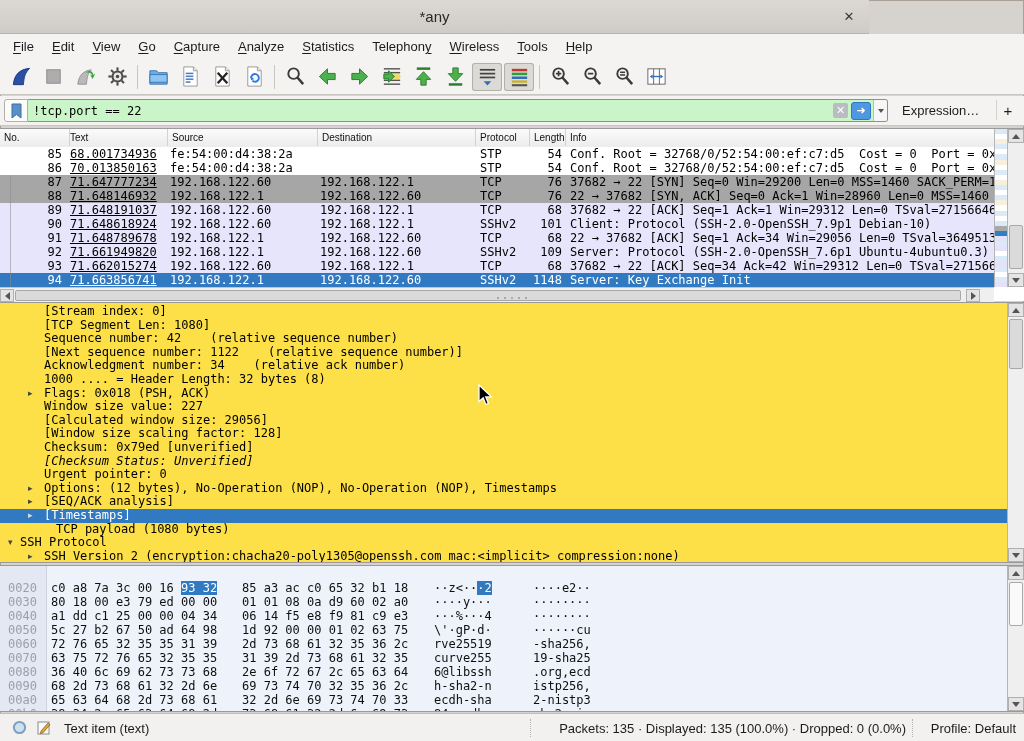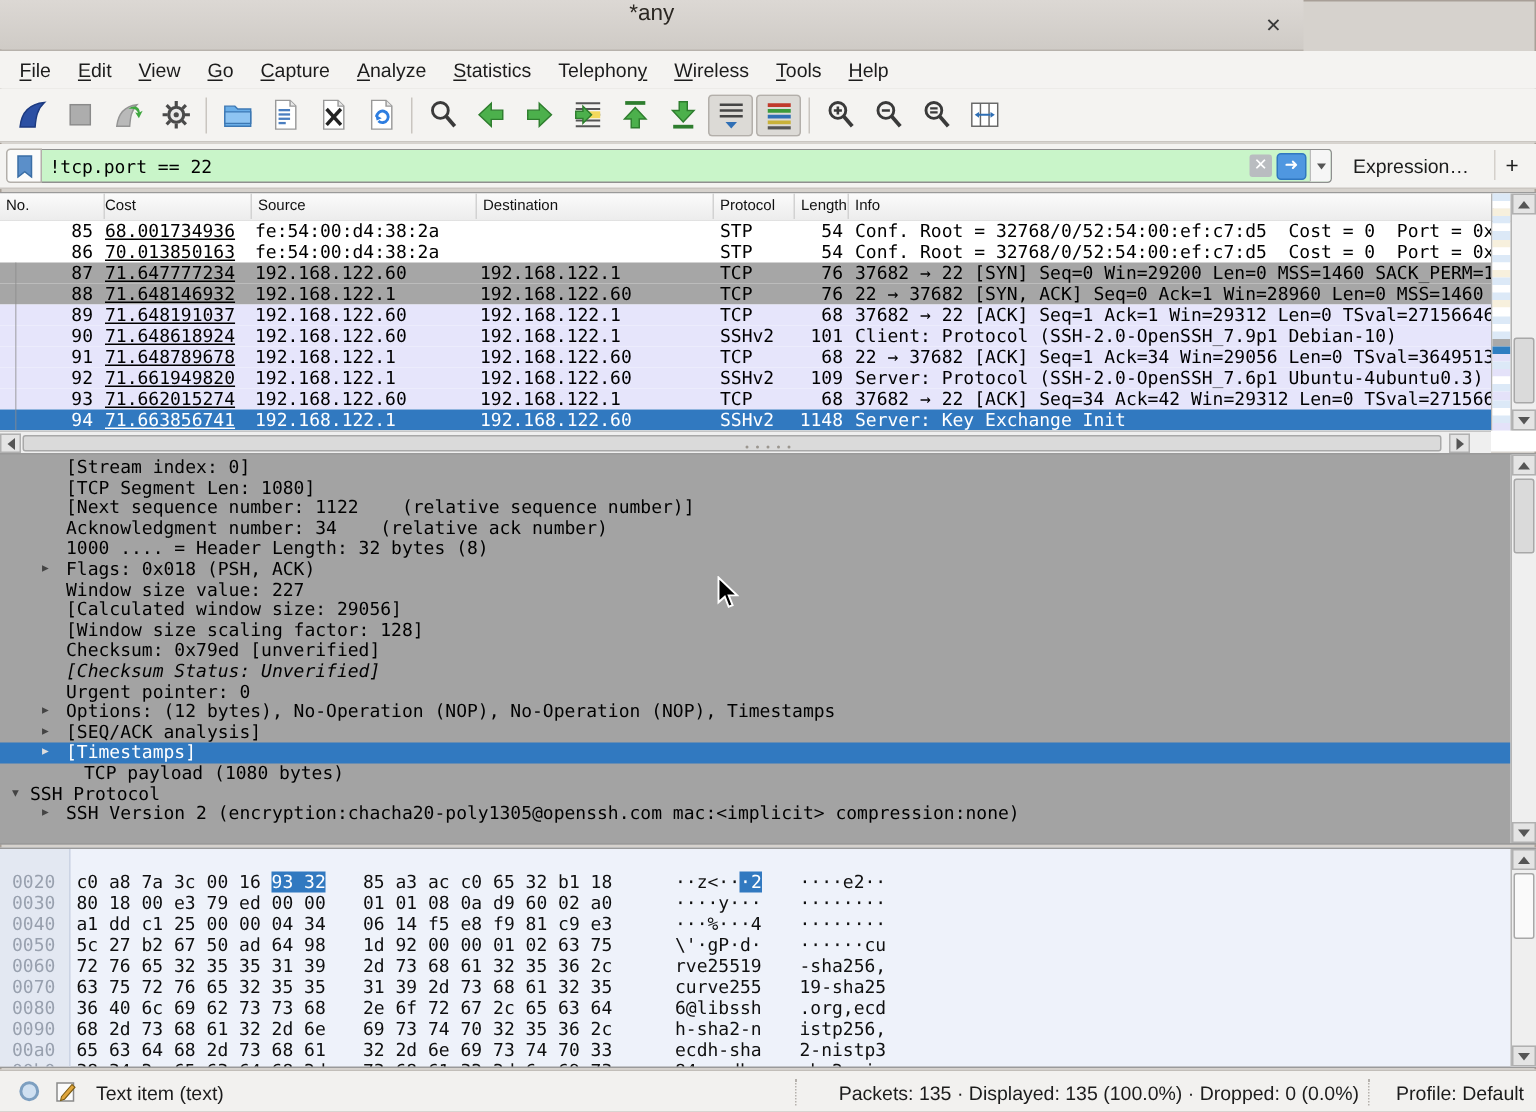--- a/index.html
+++ b/index.html
@@ -4,21 +4,21 @@
 <style>
   html,body{margin:0;padding:0;}
   body{width:1024px;height:741px;position:relative;overflow:hidden;
        background:#d6d2cd;font-family:"Liberation Sans",sans-serif;
        -webkit-font-smoothing:antialiased;box-shadow:inset 0 0 0 1px #a89f97;}
   .mono{font-family:"DejaVu Sans Mono",monospace;}
 
   
   .titlebar{position:absolute;left:0;top:0;width:869px;height:33px;
     background:linear-gradient(#dcd8d4,#cfcbc6);border-bottom:1px solid #b7b2ac;
-    display:flex;justify-content:center;font-size:15px;color:#2b2722;}
+    display:flex;align-items:center;justify-content:center;font-size:15px;color:#2b2722;}
   .close-btn{position:absolute;right:12px;top:8px;width:16px;height:16px;
     font-size:13px;color:#3a3a3a;display:flex;align-items:center;justify-content:center;cursor:default;}
 
   
   .menubar{position:absolute;left:0;top:34px;width:1024px;height:25px;background:#f4f3f1;
     display:flex;align-items:center;font-size:13px;color:#1c1c1c;padding-left:4px;box-sizing:border-box;}
   .menu-item{padding:3px 9px;}
   .menu-item u{text-decoration:underline;text-underline-offset:2px;}
 
   
@@ -83,38 +83,38 @@
   .tri-down{width:0;height:0;border-left:4px solid transparent;border-right:4px solid transparent;border-top:5px solid #555;}
   .tri-left{width:0;height:0;border-top:4px solid transparent;border-bottom:4px solid transparent;border-right:5px solid #555;}
   .tri-right{width:0;height:0;border-top:4px solid transparent;border-bottom:4px solid transparent;border-left:5px solid #555;}
   .sb-thumb{position:absolute;background:#dadada;border:1px solid #a8a8a8;border-radius:2px;box-sizing:border-box;}
 
   
   .grip{position:absolute;left:497px;width:30px;height:4px;display:flex;justify-content:space-between;align-items:center;}
   .grip i{width:2px;height:2px;border-radius:50%;background:#9b968f;}
 
   
-  .details{position:absolute;left:0;top:302px;width:1024px;height:261px;background:#a3a3a3;
+  .details{position:absolute;left:0;top:302px;width:1024px;height:261px;background:#fde047;
     border-top:1px solid #9a9a9a;border-bottom:1px solid #9a9a9a;box-sizing:border-box;overflow:hidden;}
   .det-line{position:relative;width:1007px;height:13.6px;font-size:12px;line-height:13.6px;
     font-family:"DejaVu Sans Mono",monospace;color:#000;white-space:pre;}
   .det-line.sel{background:#3179c0;color:#fff;}
   .det-tri{position:absolute;top:0;font-family:"DejaVu Sans",sans-serif;font-size:9px;color:#444;}
   .det-line.sel .det-tri{color:#ddd;}
   .det-text{position:absolute;top:0;}
 
   
   .hexpane{position:absolute;left:0;top:565px;width:1024px;height:147px;background:#eef2fa;
     border-top:1px solid #9a9a9a;border-bottom:1px solid #9a9a9a;box-sizing:border-box;overflow:hidden;}
   .hex-offsetcol{position:absolute;left:0;top:0;width:46px;height:100%;background:#e3e8f2;border-right:1px solid #ccd4e4;}
   .hex-row{position:relative;width:1007px;height:14px;font-size:12px;line-height:14px;
     font-family:"DejaVu Sans Mono",monospace;white-space:pre;color:#0f0f0f;}
   .hx{position:absolute;top:0;}
   .hx-off{left:8px;color:#98a0ae;}
-  .hx-g1{left:51px;} .hx-g2{left:242px;} .hx-a1{left:450px;} .hx-a2{left:533px;}
+  .hx-g1{left:51px;} .hx-g2{left:242px;} .hx-a1{left:434px;} .hx-a2{left:533px;}
   .hl{background:#3179c0;color:#fff;}
 
   
   .statusbar{position:absolute;left:0;top:713px;width:1024px;height:28px;background:#f2f1ef;
     border-top:1px solid #c2beb9;font-size:13px;color:#1c1c1c;}
   .sb-icon{position:absolute;top:6px;}
   .st-left{position:absolute;left:64px;top:7px;}
   .st-packets{position:absolute;right:118px;top:7px;}
   .st-profile{position:absolute;right:8px;top:7px;}
   .st-sep{position:absolute;top:5px;height:18px;width:1px;border-left:1px dotted #b5b1ac;}
@@ -369,21 +369,21 @@
       </div>
   </div>
   <span class="fb-expression">Expression…</span>
   <i class="fb-divider"></i>
   <span class="fb-add">+</span>
 </div>
 
 <div class="packetlist">
   <div class="pl-header">
       <div class="pl-hcell" style="left: 0px; width: 70px;">No.</div>
-      <div class="pl-hcell" style="left: 66px; width: 102px;">Cost</div>
+      <div class="pl-hcell" style="left: 66px; width: 102px;">Text</div>
       <div class="pl-hcell" style="left: 168px; width: 150px;">Source</div>
       <div class="pl-hcell" style="left: 318px; width: 158px;">Destination</div>
       <div class="pl-hcell" style="left: 476px; width: 54px;">Protocol</div>
       <div class="pl-hcell" style="left: 530px; width: 36px;">Length</div>
       <div class="pl-hcell" style="left: 566px; width: 430px;">Info</div>
     </div>
   <div class="pl-rows mono">
       <div class="pl-row w"><span class="pl-cell c-no">85</span><span class="pl-cell c-time">68.001734936</span><span class="pl-cell c-src">fe:54:00:d4:38:2a</span><span class="pl-cell c-dst"></span><span class="pl-cell c-proto">STP</span><span class="pl-cell c-len">54</span><span class="pl-cell c-info">Conf. Root = 32768/0/52:54:00:ef:c7:d5  Cost = 0  Port = 0x8002</span></div>
       <div class="pl-row w"><span class="pl-cell c-no">86</span><span class="pl-cell c-time">70.013850163</span><span class="pl-cell c-src">fe:54:00:d4:38:2a</span><span class="pl-cell c-dst"></span><span class="pl-cell c-proto">STP</span><span class="pl-cell c-len">54</span><span class="pl-cell c-info">Conf. Root = 32768/0/52:54:00:ef:c7:d5  Cost = 0  Port = 0x8002</span></div>
       <div class="pl-row g"><span class="pl-cell c-no">87</span><span class="pl-cell c-time">71.647777234</span><span class="pl-cell c-src">192.168.122.60</span><span class="pl-cell c-dst">192.168.122.1</span><span class="pl-cell c-proto">TCP</span><span class="pl-cell c-len">76</span><span class="pl-cell c-info">37682 → 22 [SYN] Seq=0 Win=29200 Len=0 MSS=1460 SACK_PERM=1 TSval=27156596</span></div>
@@ -463,20 +463,21 @@
     <i></i>
     <i></i>
     <i></i>
     <i></i>
   </div>
 
 <div class="details">
   <div id="det-lines" style="padding-top:2px;">
       <div class="det-line"><span class="det-text" style="left: 44px;">[Stream index: 0]</span></div>
       <div class="det-line"><span class="det-text" style="left: 44px;">[TCP Segment Len: 1080]</span></div>
+      <div class="det-line"><span class="det-text" style="left: 44px;">Sequence number: 42    (relative sequence number)</span></div>
       <div class="det-line"><span class="det-text" style="left: 44px;">[Next sequence number: 1122    (relative sequence number)]</span></div>
       <div class="det-line"><span class="det-text" style="left: 44px;">Acknowledgment number: 34    (relative ack number)</span></div>
       <div class="det-line"><span class="det-text" style="left: 44px;">1000 .... = Header Length: 32 bytes (8)</span></div>
       <div class="det-line"><span class="det-tri" style="left: 28px;">▸</span><span class="det-text" style="left: 44px;">Flags: 0x018 (PSH, ACK)</span></div>
       <div class="det-line"><span class="det-text" style="left: 44px;">Window size value: 227</span></div>
       <div class="det-line"><span class="det-text" style="left: 44px;">[Calculated window size: 29056]</span></div>
       <div class="det-line"><span class="det-text" style="left: 44px;">[Window size scaling factor: 128]</span></div>
       <div class="det-line"><span class="det-text" style="left: 44px;">Checksum: 0x79ed [unverified]</span></div>
       <div class="det-line"><span class="det-text" style="left: 44px; font-style: italic;">[Checksum Status: Unverified]</span></div>
       <div class="det-line"><span class="det-text" style="left: 44px;">Urgent pointer: 0</span></div>

